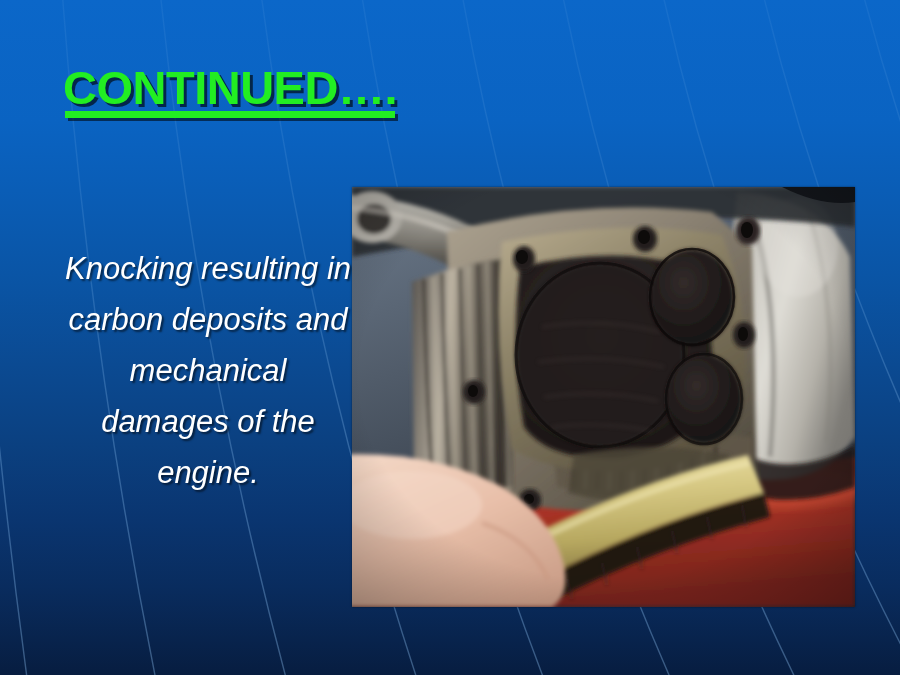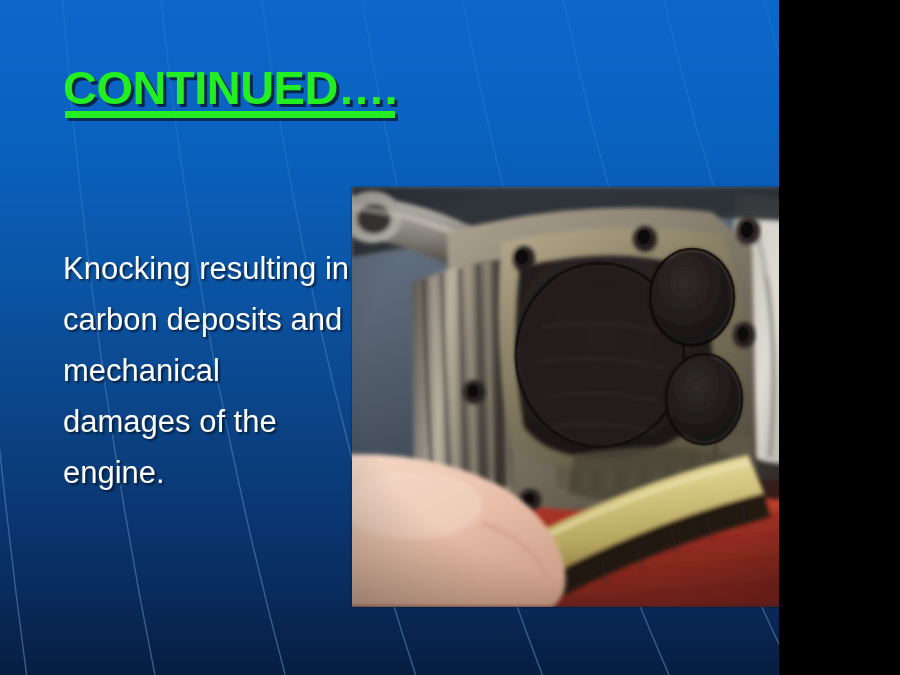--- a/index.html
+++ b/index.html
@@ -1,21 +1,21 @@
 <!DOCTYPE html>
 <html><head>
 <meta charset="utf-8">
 <style>
   html, body {
     margin: 0; padding: 0;
     background: #000;
   }
   #slide {
     position: relative;
-    width: 779px; height: 675px;
+    width: 900px; height: 675px;
     overflow: hidden;
     font-family: "Liberation Sans", sans-serif;
     
     background: linear-gradient(to bottom,
         #0b67c9 0%,
         #0a63c2 18%,
         #0a5cb4 30%,
         #0a54a4 42%,
         #0b4a92 54%,
         #0b4080 66%,
@@ -54,23 +54,25 @@
     box-shadow: 3px 3px 0 rgba(0,0,0,0.55);
   }
 
   
   #body-text {
     position: absolute;
     left: 63px;
     top: 243px;
     width: 290px;
     font-size: 31px;
+    font-style: italic;
     line-height: 51px;
     color: #ffffff;
     text-shadow: 2px 2px 2px rgba(0,0,0,0.55);
+    text-align: center;
   }
 
   
   #photo {
     position: absolute;
     left: 352px;
     top: 187px;
     width: 503px;
     height: 420px;
     overflow: hidden;

